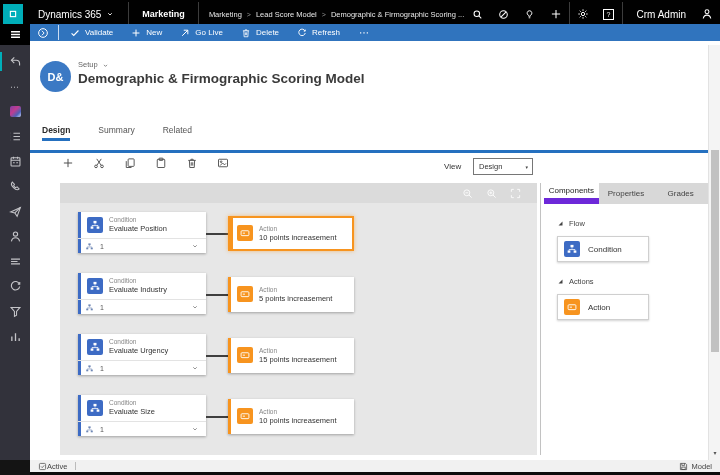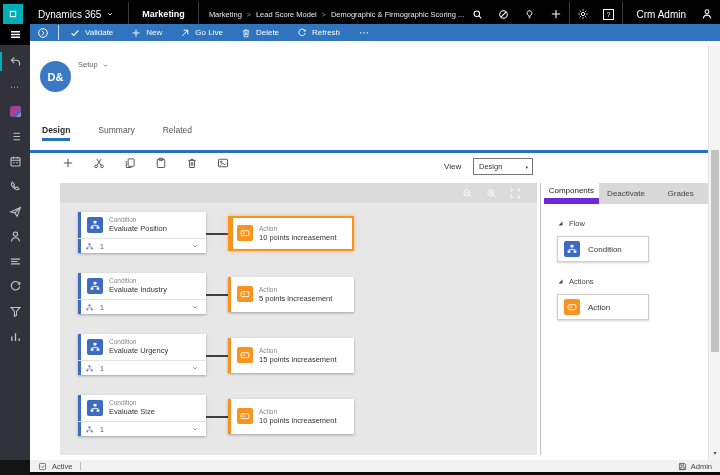--- a/index.html
+++ b/index.html
@@ -97,21 +97,21 @@
 
   
   #scrollbar { position:absolute; left:708px; top:45px; width:12px; height:415px; background:#F4F4F4; border-left:1px solid #E2E2E2; }
   .scroll-thumb { position:absolute; left:2px; top:105px; width:8px; height:202px; background:#C1C1C1; }
   .scroll-arrow { position:absolute; bottom:4px; left:0; width:12px; text-align:center; font-size:6px; color:#555; }
 
   
   #statusbar { position:absolute; left:30px; top:460px; width:690px; height:15px; background:#F1F1F1; border-bottom:3px solid #0c0c0c; display:flex; align-items:center; font-size:7.5px; color:#444; padding:0 8px; }
   .st-sep { width:1px; height:8px; background:#bbb; margin:0 8px; }
   .st-right { margin-left:auto; display:flex; align-items:center; gap:4px; background:none; border:none; font-size:7.5px; color:#444; }
-  .st-state { display:flex; align-items:flex-end; gap:5px; }
+  .st-state { display:flex; align-items:flex-end; }
 </style>
 </head>
 <body>
 
 <div id="app">
 
   <header id="topbar">
     <button class="waffle-btn">
       <span>
           <svg width="12" height="12" viewBox="0 0 16 16" fill="none" stroke="currentColor" stroke-width="1.5">
@@ -348,20 +348,21 @@
         <span>D&amp;</span>
       </div>
     <button class="form-sel">
       <span>Setup</span>
       <span>
           <svg width="7" height="7" viewBox="0 0 16 16" fill="none" stroke="#666" stroke-width="1.8">
             <path d="M4.5 6.5L8 10l3.5-3.5"></path>
           </svg>
         </span>
     </button>
+    <h1 class="page-title">Demographic &amp; Firmographic Scoring Model</h1>
 
 
     <nav class="tabs">
       <button class="tab active">Design</button>
       <button class="tab">Summary</button>
       <button class="tab">Related</button>
     </nav>
     <div class="blue-divider"></div>
 
     <div class="dsn-toolbar">
@@ -602,21 +603,21 @@
             </div>
         </div>
       </div>
     </div>
 
     <div class="vdivider"></div>
 
     <section id="panel">
       <div class="panel-tabs">
         <button class="p-tab active">Components</button>
-        <button class="p-tab">Deactivate</button>
+        <button class="p-tab">Properties</button>
         <button class="p-tab">Grades</button>
       </div>
       <button class="sec-label">
         <span>
             <svg width="7" height="7" viewBox="0 0 16 16">
               <path d="M12.5 3.5v9h-9z" fill="#444"></path>
             </svg>
           </span>
         <span>Flow</span>
       </button>
@@ -668,17 +669,17 @@
     </span>
     <span class="st-sep"></span>
     <button class="st-right">
       <span>
           <svg width="9" height="9" viewBox="0 0 16 16" fill="none" stroke="#444" stroke-width="1.3">
             <path d="M2.5 2.5h9L13.5 4.5v9h-11z"></path>
             <path d="M5 2.5v3.5h5V2.5"></path>
             <rect x="5" y="9" width="6" height="4.5"></rect>
           </svg>
         </span>
-      <span>Admin</span>
+      <span>Model</span>
     </button>
   </footer>
 
 </div>
 
 </body></html>

